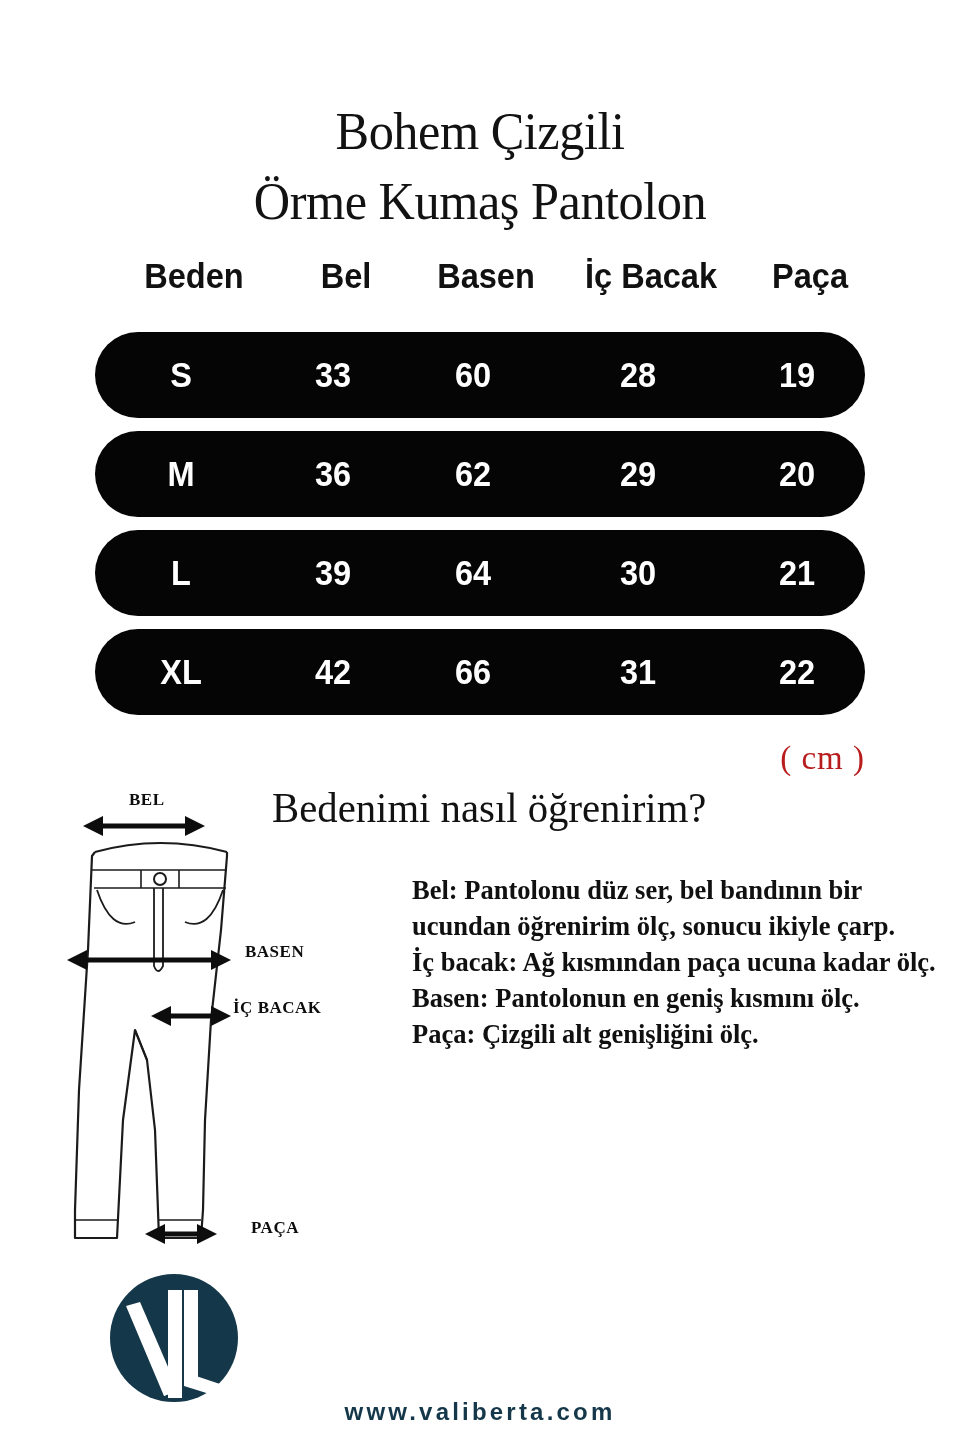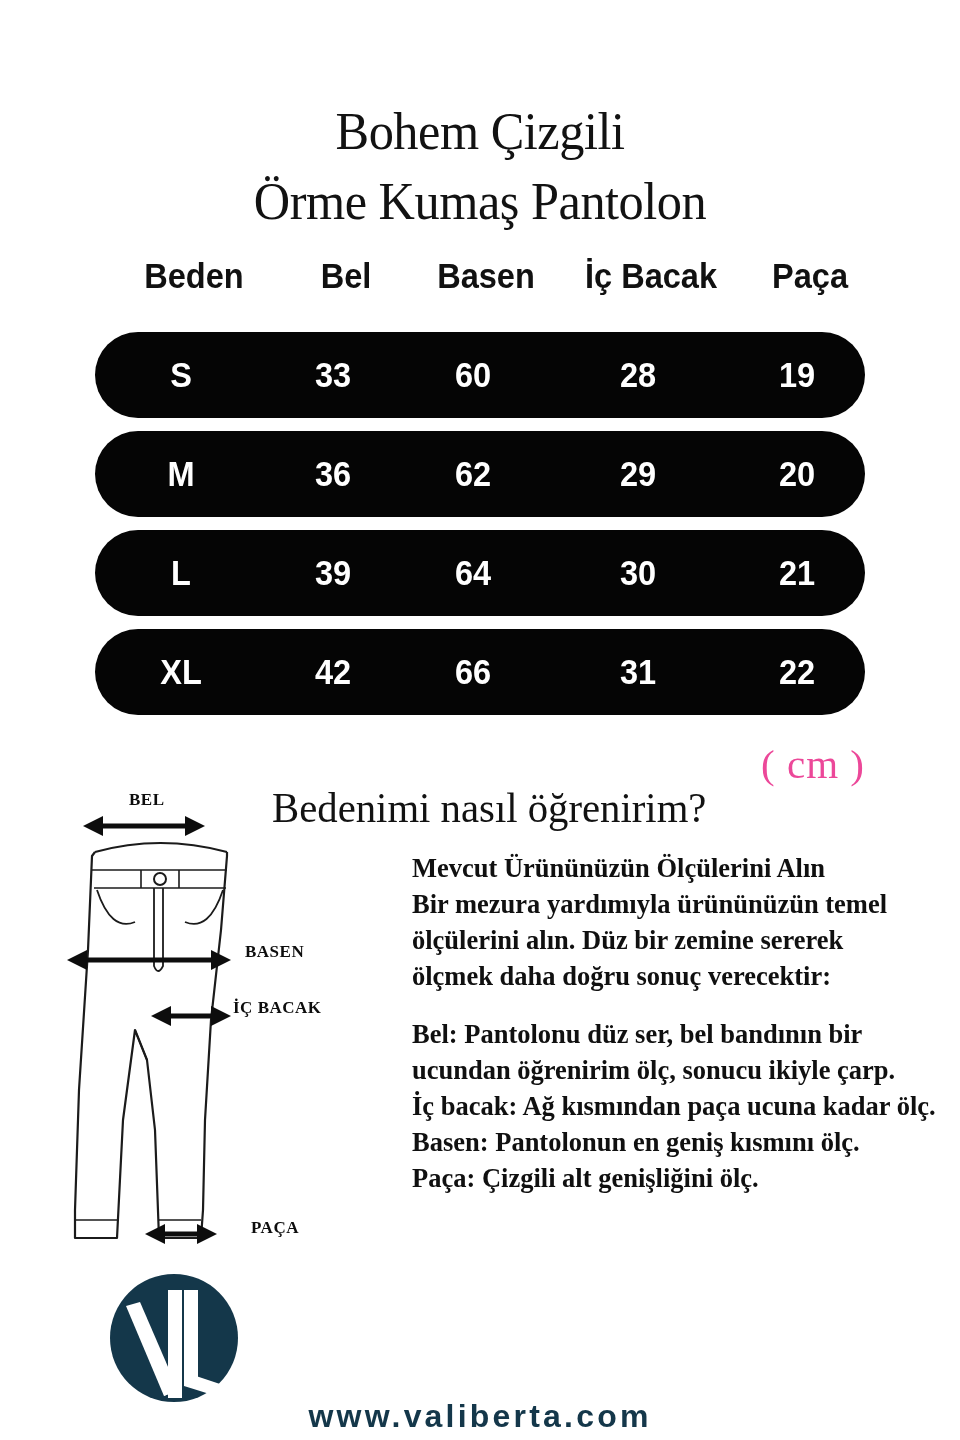--- a/index.html
+++ b/index.html
@@ -84,22 +84,22 @@
   .td.c2 { flex: 0 0 148px; }
   .td.c3 { flex: 0 0 182px; }
   .td.c4 { flex: 0 0 136px; }
 
   
   .cm-note {
     position: absolute;
     right: 95px;
     top: 740px;
     font-family: "Liberation Serif", serif;
-    font-size: 41px;
-    color: #ec4899;
+    font-size: 33px;
+    color: #b91c1c;
     letter-spacing: 1px;
   }
 
   
   .section-heading {
     position: absolute;
     left: 272px;
     top: 784px;
     font-family: "Liberation Serif", serif;
     font-size: 42px;
@@ -161,21 +161,21 @@
 
   
   .website {
     position: absolute;
     left: 0;
     top: 1398px;
     width: 960px;
     text-align: center;
     font-family: "Liberation Sans", sans-serif;
     font-weight: bold;
-    font-size: 32px;
+    font-size: 24px;
     letter-spacing: 3.2px;
     color: #14374a;
   }
 </style>
 </head>
 <body>
 
 <div class="title">
   <span class="title-line">Bohem Çizgili</span>
   <span class="title-line">Örme Kumaş Pantolon</span>
@@ -223,26 +223,20 @@
     <div class="td c4">22</div>
   </div>
 
 </div>
 
 <div class="cm-note">( cm )</div>
 
 <div class="section-heading">Bedenimi nasıl öğrenirim?</div>
 
 <div class="body-text">
-  <p>
-    <span class="body-line">Mevcut Ürününüzün Ölçülerini Alın</span>
-    <span class="body-line">Bir mezura yardımıyla ürününüzün temel</span>
-    <span class="body-line">ölçülerini alın. Düz bir zemine sererek</span>
-    <span class="body-line">ölçmek daha doğru sonuç verecektir:</span>
-  </p>
   <div class="gap"></div>
   <p>
     <span class="body-line">Bel: Pantolonu düz ser, bel bandının bir</span>
     <span class="body-line">ucundan öğrenirim ölç, sonucu ikiyle çarp.</span>
     <span class="body-line">İç bacak: Ağ kısmından paça ucuna kadar ölç.</span>
     <span class="body-line">Basen: Pantolonun en geniş kısmını ölç.</span>
     <span class="body-line">Paça: Çizgili alt genişliğini ölç.</span>
   </p>
 </div>
 

